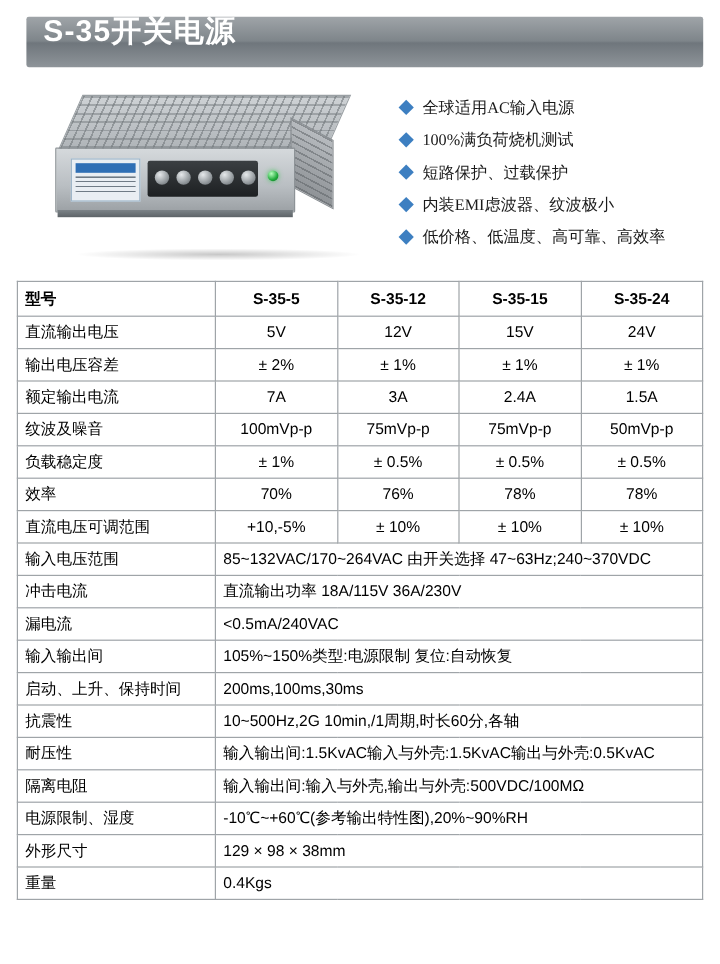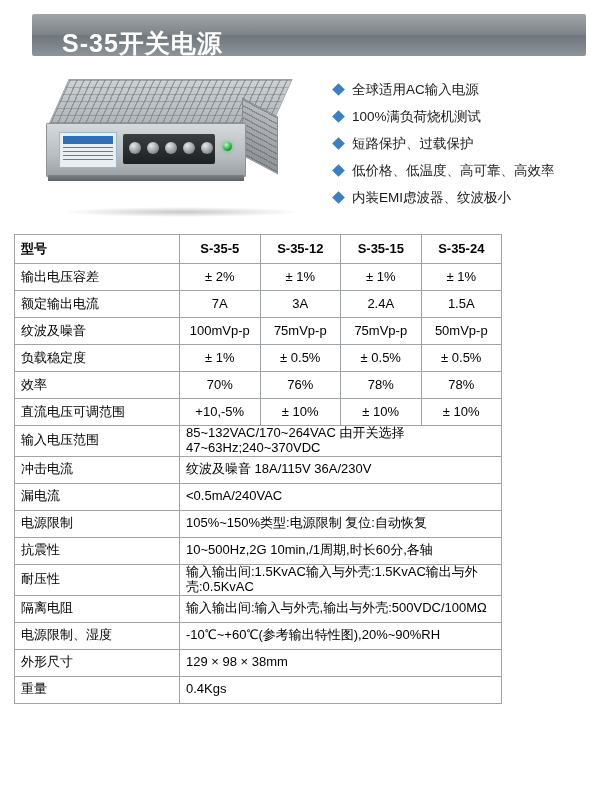--- a/index.html
+++ b/index.html
@@ -16,44 +16,44 @@
   }
   .page {
     position: relative;
     width: 600px;
     height: 803px;
   }
 
   
   .header {
     position: relative;
-    margin: 14px 14px 0 32px;
+    margin: 14px 14px 0 22px;
     height: 42px;
     background: linear-gradient(to bottom, #9fa4a8 0%, #7e858a 48%, #6f767c 52%, #8e9499 100%);
     border-radius: 2px;
     display: flex;
-    align-items: flex-end;
-    padding-left: 16px;
+    align-items: flex-start;
   }
   .header-title {
     color: #ffffff;
     font-size: 25px;
     font-weight: bold;
     letter-spacing: 1px;
     padding-left: 14px;
     line-height: 1;
   }
 
   
   .hero {
     position: relative;
     height: 168px;
     margin: 6px 14px 0 14px;
     display: flex;
     align-items: center;
+    font-family: Liberation Serif, serif;
   }
   .product-photo {
     position: relative;
     width: 300px;
     height: 150px;
     margin-left: 10px;
     flex: 0 0 auto;
   }
   
   .psu {
@@ -185,21 +185,21 @@
     transform: rotate(45deg);
     flex: 0 0 auto;
   }
 
   
   .spec-wrap {
     margin: 4px 14px 0 14px;
   }
   table.spec {
     border-collapse: collapse;
-    width: 488px;
+    width: 572px;
     table-layout: fixed;
     font-size: 13px;
     border-radius: 26px;
   }
   table.spec td {
     border: 1px solid #9fa4a8;
     height: 26px;
     padding: 0 6px;
     line-height: 1.15;
   }
@@ -259,41 +259,48 @@
       <div class="feature-row">
         <span class="diamond"></span>
         <span>100%满负荷烧机测试</span>
       </div>
       <div class="feature-row">
         <span class="diamond"></span>
         <span>短路保护、过载保护</span>
       </div>
       <div class="feature-row">
         <span class="diamond"></span>
+        <span>内装EMI虑波器、纹波极小</span>
+      </div>
+      <div class="feature-row">
+        <span class="diamond"></span>
         <span>低价格、低温度、高可靠、高效率</span>
-      </div>
-      <div class="feature-row">
-        <span class="diamond"></span>
-        <span>内装EMI虑波器、纹波极小</span>
       </div>
     </div>
   </div>
 
   <div class="spec-wrap">
     <table class="spec">
       <tbody>
         <tr class="head">
           <td class="label">型号</td>
           <td class="val">S-35-5</td>
           <td class="val">S-35-12</td>
           <td class="val">S-35-15</td>
           <td class="val">S-35-24</td>
         </tr>
 
         <tr>
+          <td class="label">直流输出电压</td>
+          <td class="val">5V</td>
+          <td class="val">12V</td>
+          <td class="val">15V</td>
+          <td class="val">24V</td>
+        </tr>
+        <tr>
           <td class="label">输出电压容差</td>
           <td class="val">± 2%</td>
           <td class="val">± 1%</td>
           <td class="val">± 1%</td>
           <td class="val">± 1%</td>
         </tr>
         <tr>
           <td class="label">额定输出电流</td>
           <td class="val">7A</td>
           <td class="val">3A</td>
@@ -328,29 +335,33 @@
           <td class="val">± 10%</td>
           <td class="val">± 10%</td>
         </tr>
 
         <tr>
           <td class="label">输入电压范围</td>
           <td class="wide" colspan="4">85~132VAC/170~264VAC 由开关选择 47~63Hz;240~370VDC</td>
         </tr>
         <tr>
           <td class="label">冲击电流</td>
-          <td class="wide" colspan="4">纹波及噪音 18A/115V 36A/230V</td>
+          <td class="wide" colspan="4">直流输出功率 18A/115V 36A/230V</td>
         </tr>
         <tr>
           <td class="label">漏电流</td>
           <td class="wide" colspan="4">&lt;0.5mA/240VAC</td>
         </tr>
         <tr>
-          <td class="label">电源限制</td>
+          <td class="label">输入输出间</td>
           <td class="wide" colspan="4">105%~150%类型:电源限制  复位:自动恢复</td>
+        </tr>
+        <tr>
+          <td class="label">启动、上升、保持时间</td>
+          <td class="wide" colspan="4">200ms,100ms,30ms</td>
         </tr>
         <tr>
           <td class="label">抗震性</td>
           <td class="wide" colspan="4">10~500Hz,2G 10min,/1周期,时长60分,各轴</td>
         </tr>
         <tr>
           <td class="label">耐压性</td>
           <td class="wide" colspan="4">输入输出间:1.5KvAC输入与外壳:1.5KvAC输出与外壳:0.5KvAC</td>
         </tr>
         <tr>

